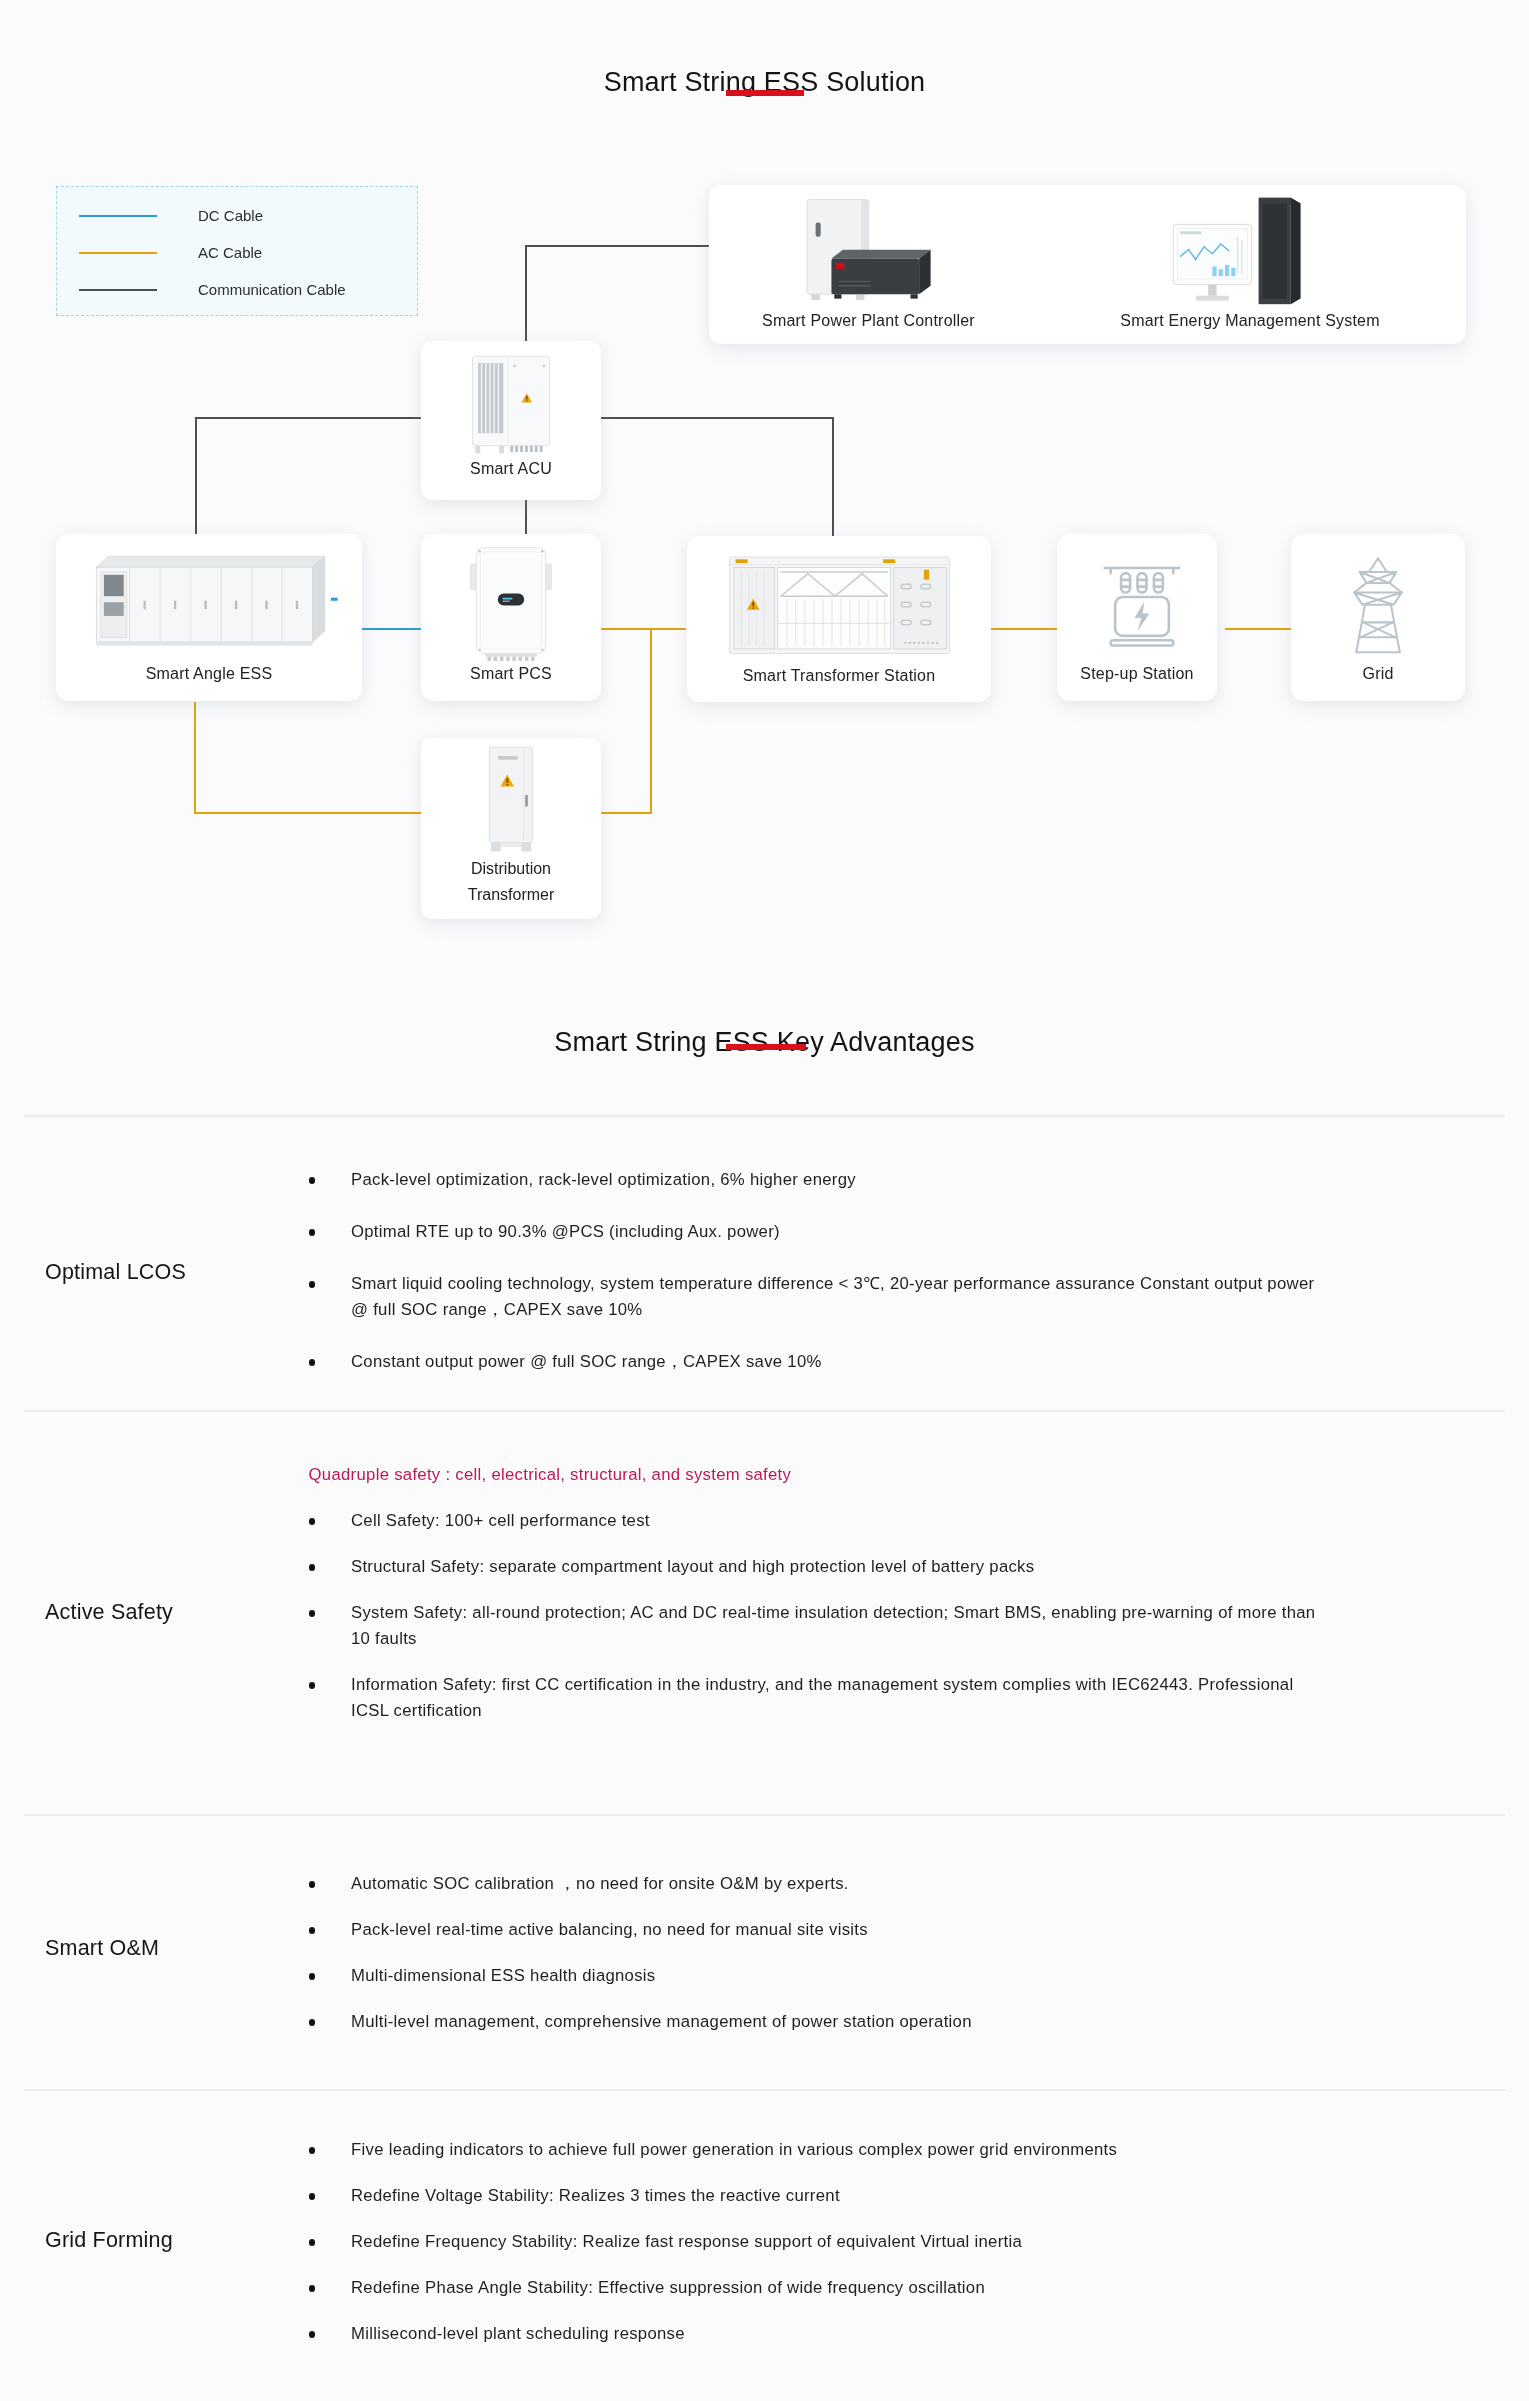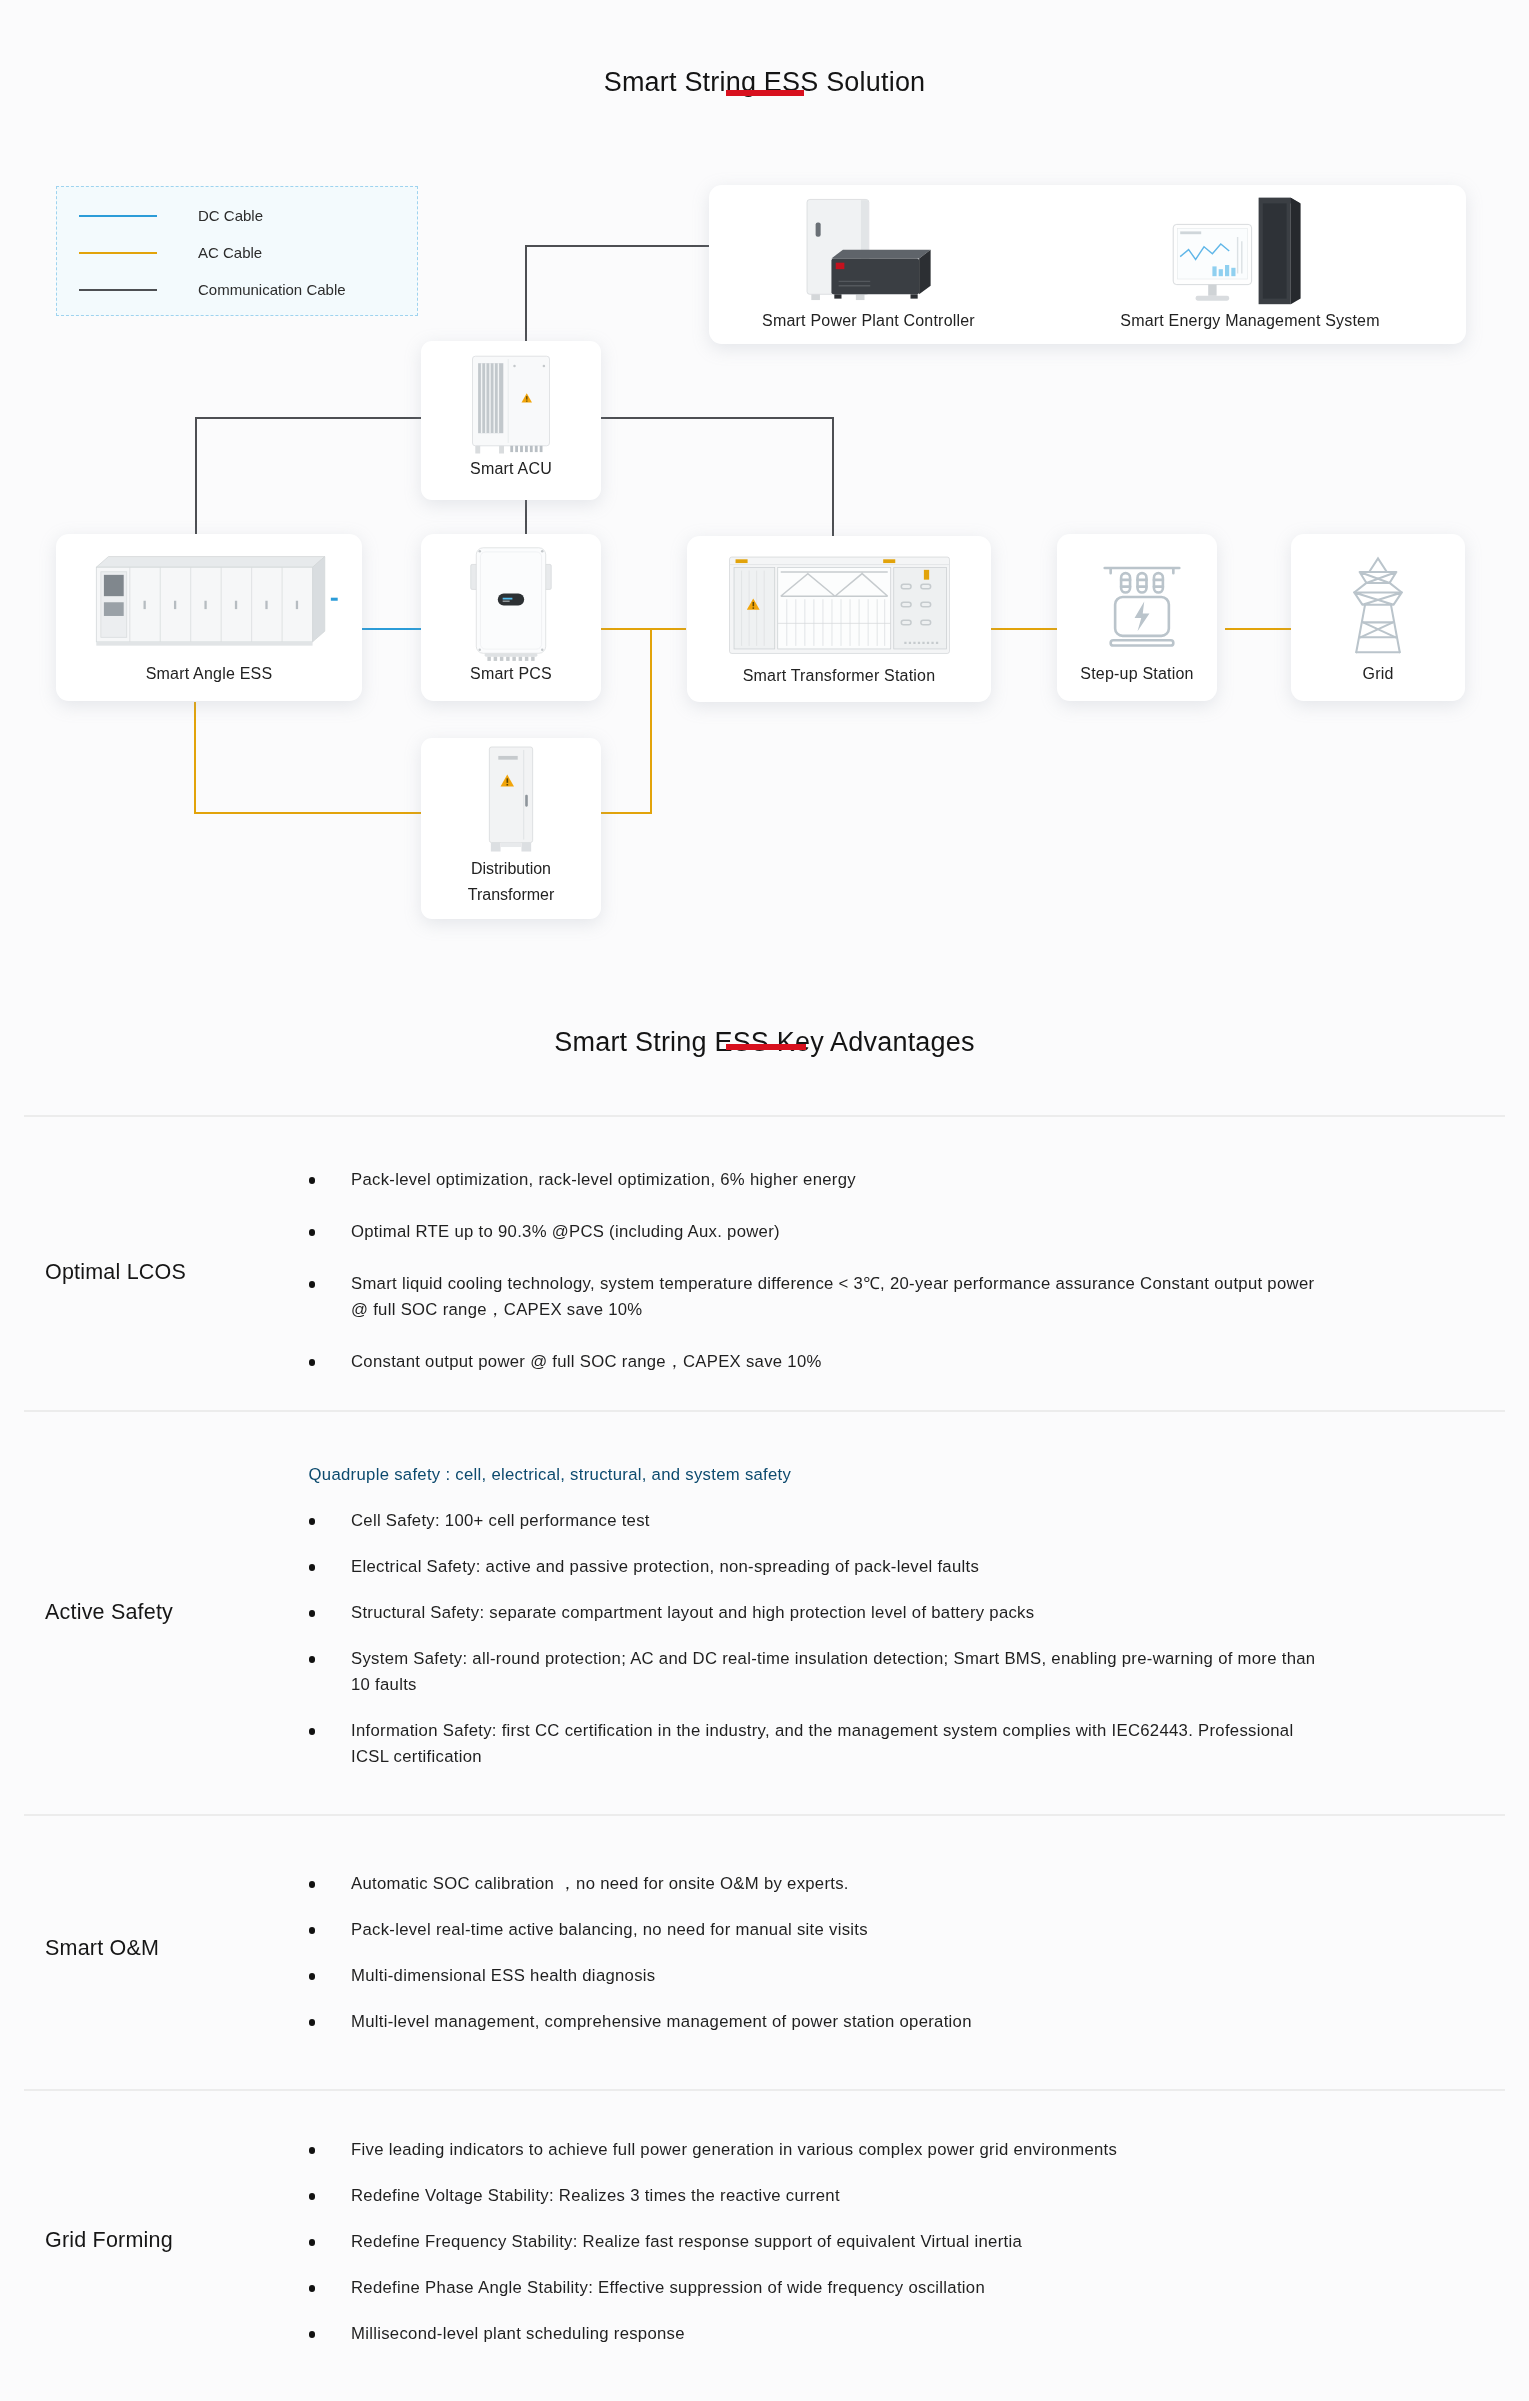--- a/index.html
+++ b/index.html
@@ -31,21 +31,21 @@
   .card{position:absolute;background:#fff;border-radius:12.7px;box-shadow:0 4.8px 17.5px rgba(150,160,175,.22);z-index:2;}
   .card-label{position:absolute;left:0;right:0;top:131px;text-align:center;font-size:16px;color:#222;letter-spacing:0.2px;}
   .dev{position:absolute;}
   .two-line .ln{display:block;text-align:center;line-height:26px;font-size:16px;color:#222;}
 
   
   .divider{position:absolute;left:24px;width:1481px;height:1.6px;background:#ececec;z-index:1;}
   .sec{position:absolute;left:0;width:1529px;}
   .sec-title{position:absolute;left:45px;font-size:21.5px;color:#161616;letter-spacing:0.2px;white-space:nowrap;text-align:right;}
   .sec-body{position:absolute;left:307px;top:0;width:1027px;box-sizing:border-box;}
-  .b-intro{font-size:16.7px;line-height:26px;letter-spacing:0.3px;color:#0c4a6e;margin:0 0 20px 1.6px;}
+  .b-intro{font-size:16.7px;line-height:26px;letter-spacing:0.3px;color:#be185d;margin:0 0 20px 1.6px;}
   .b-row{display:flex;align-items:flex-start;margin-bottom:20px;}
   .gap-lg .b-row{margin-bottom:26px;}
   .b-dot{flex:0 0 auto;width:6.4px;height:6.4px;border-radius:50%;background:#111;margin:10.4px 0 0 1.6px;}
   .b-text{margin-left:36px;font-size:16.7px;line-height:26px;letter-spacing:0.3px;color:#1f1f1f;}
 
   .pt48{padding-top:52px;} .pt72{padding-top:57px;} .pt60{padding-top:48px;}
   svg{display:block;}
 </style>
 </head>
 <body>
@@ -338,24 +338,20 @@
   <section class="sec" style="top:1410px;height:404px">
     <div class="sec-title" style="top:190px">Active Safety</div>
     <div class="sec-body pt48">
         <div class="b-intro">Quadruple safety :  cell, electrical, structural, and system safety</div>
         <div class="b-row">
           <span class="b-dot"></span>
           <span class="b-text">Cell Safety: 100+ cell performance test</span>
         </div>
         <div class="b-row">
           <span class="b-dot"></span>
-          <span class="b-text">Electrical Safety: active and passive protection, non-spreading of pack-level faults</span>
-        </div>
-        <div class="b-row">
-          <span class="b-dot"></span>
           <span class="b-text">Structural Safety: separate compartment layout and high protection level of battery packs</span>
         </div>
         <div class="b-row">
           <span class="b-dot"></span>
           <span class="b-text">System Safety: all-round protection; AC and DC real-time insulation detection; Smart BMS, enabling pre-warning of more than 10 faults</span>
         </div>
         <div class="b-row">
           <span class="b-dot"></span>
           <span class="b-text">Information Safety: first CC certification in the industry, and the management system complies with IEC62443. Professional ICSL certification</span>
         </div>

